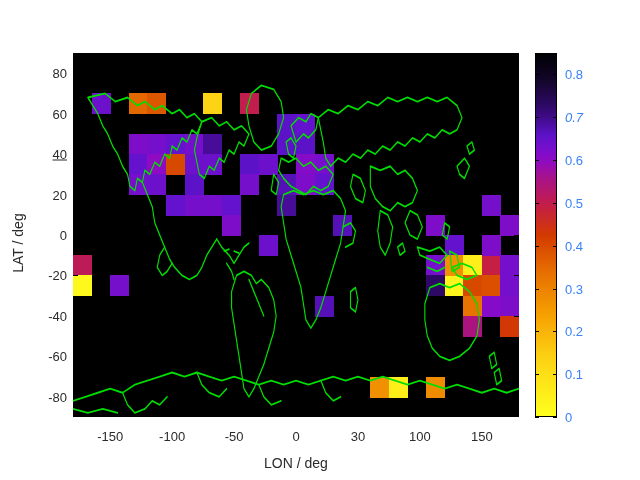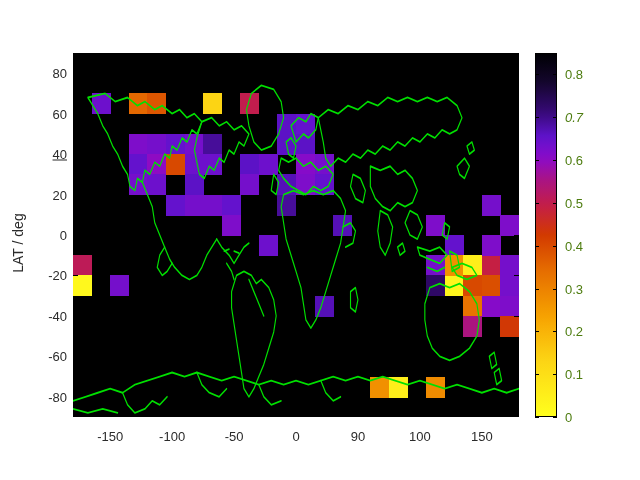--- a/index.html
+++ b/index.html
@@ -64,21 +64,21 @@
     position: absolute;
     font-size: 13px;
     color: #2b2b2b;
     text-align: right;
     transform: translateY(-50%);
     white-space: nowrap;
   }
   .ctick-label {
     position: absolute;
     font-size: 13px;
-    color: #4d7c0f;
+    color: #3b82f6;
     text-align: left;
     transform: translateY(-50%);
     white-space: nowrap;
   }
   .tick {
     position: absolute;
     background: #000000;
   }
   #xlabel {
     position: absolute;
@@ -263,35 +263,36 @@
         <path d="M0,176 L12,178 L24,176 L36,178"></path>
         <path d="M200,162 L204,168 L210,172 L216,170"></path>
       </g>
     </svg>
   </div>
 
   <div id="cbar">
     <div id="cbar-gradient" style="background: linear-gradient(to top, rgb(255, 255, 30) 0%, rgb(255, 248, 28) 2.5%, rgb(254, 241, 27) 5%, rgb(254, 234, 25) 7.5%, rgb(253, 227, 24) 10%, rgb(253, 220, 22) 12.5%, rgb(252, 213, 21) 15%, rgb(251, 204, 17) 17.5%, rgb(250, 193, 13) 20%, rgb(249, 183, 9) 22.5%, rgb(248, 173, 5) 25%, rgb(246, 162, 1) 27.5%, rgb(243, 152, 0) 30%, rgb(240, 141, 0) 32.5%, rgb(237, 131, 0) 35%, rgb(233, 120, 0) 37.5%, rgb(230, 110, 0) 40%, rgb(225, 97, 0) 42.5%, rgb(220, 84, 0) 45%, rgb(215, 71, 0) 47.5%, rgb(210, 58, 0) 50%, rgb(206, 49, 22) 52.5%, rgb(201, 41, 44) 55%, rgb(197, 32, 66) 57.5%, rgb(189, 27, 87) 60%, rgb(179, 24, 109) 62.5%, rgb(170, 20, 130) 65%, rgb(158, 16, 159) 67.5%, rgb(145, 12, 188) 70%, rgb(129, 12, 202) 72.5%, rgb(111, 16, 204) 75%, rgb(93, 18, 200) 77.5%, rgb(78, 15, 168) 80%, rgb(63, 11, 137) 82.5%, rgb(50, 9, 109) 85%, rgb(39, 8, 87) 87.5%, rgb(29, 7, 64) 90%, rgb(19, 6, 43) 92.5%, rgb(13, 4, 30) 95%, rgb(6, 2, 17) 97.5%, rgb(0, 0, 4) 100%);"></div>
   </div>
 
+  <div id="xlabel">LON / deg</div>
   <div id="ylabel">LAT / deg</div>
 
 <div class="xtick-label" style="left: 110.167px; top: 429px;">-150</div>
     <div class="tick" style="left: 110.167px; top: 412px; width: 1px; height: 5px;"></div>
     <div class="tick" style="left: 110.167px; top: 53px; width: 1px; height: 5px;"></div>
     <div class="xtick-label" style="left: 172.111px; top: 429px;">-100</div>
     <div class="tick" style="left: 172.111px; top: 412px; width: 1px; height: 5px;"></div>
     <div class="tick" style="left: 172.111px; top: 53px; width: 1px; height: 5px;"></div>
     <div class="xtick-label" style="left: 234.056px; top: 429px;">-50</div>
     <div class="tick" style="left: 234.056px; top: 412px; width: 1px; height: 5px;"></div>
     <div class="tick" style="left: 234.056px; top: 53px; width: 1px; height: 5px;"></div>
     <div class="xtick-label" style="left: 296px; top: 429px;">0</div>
     <div class="tick" style="left: 296px; top: 412px; width: 1px; height: 5px;"></div>
     <div class="tick" style="left: 296px; top: 53px; width: 1px; height: 5px;"></div>
-    <div class="xtick-label" style="left: 357.944px; top: 429px;">90</div>
+    <div class="xtick-label" style="left: 357.944px; top: 429px;">30</div>
     <div class="tick" style="left: 357.944px; top: 412px; width: 1px; height: 5px;"></div>
     <div class="tick" style="left: 357.944px; top: 53px; width: 1px; height: 5px;"></div>
     <div class="xtick-label" style="left: 419.889px; top: 429px;">100</div>
     <div class="tick" style="left: 419.889px; top: 412px; width: 1px; height: 5px;"></div>
     <div class="tick" style="left: 419.889px; top: 53px; width: 1px; height: 5px;"></div>
     <div class="xtick-label" style="left: 481.833px; top: 429px;">150</div>
     <div class="tick" style="left: 481.833px; top: 412px; width: 1px; height: 5px;"></div>
     <div class="tick" style="left: 481.833px; top: 53px; width: 1px; height: 5px;"></div>
     <div class="ytick-label" style="left: 31px; top: 73.2222px; width: 36px;">80</div>
     <div class="tick" style="left: 73px; top: 73.2222px; width: 5px; height: 1px;"></div>

